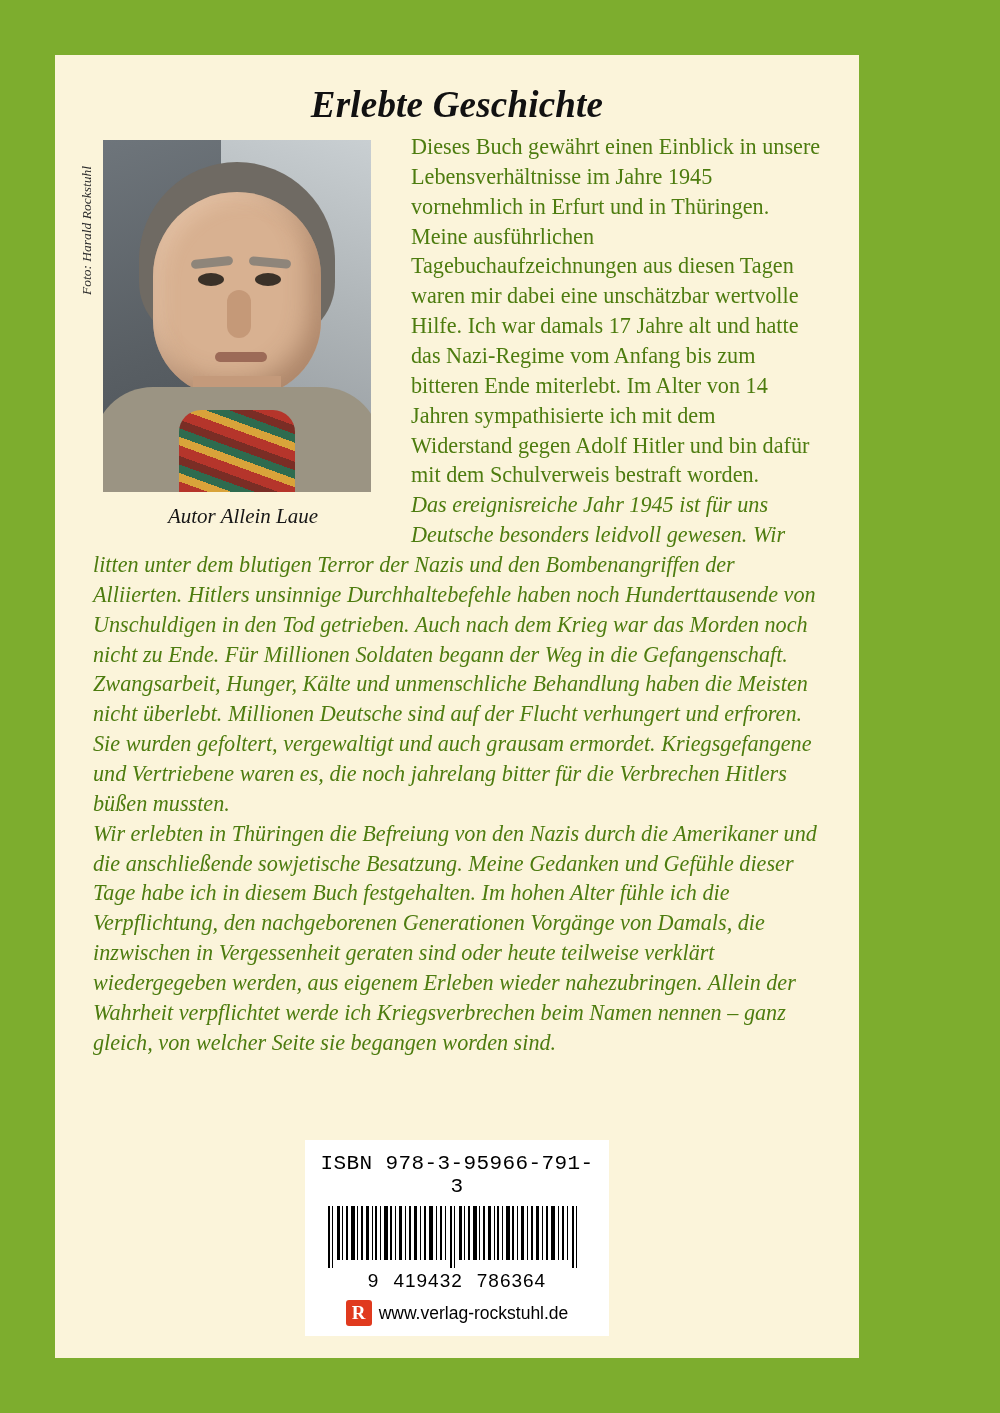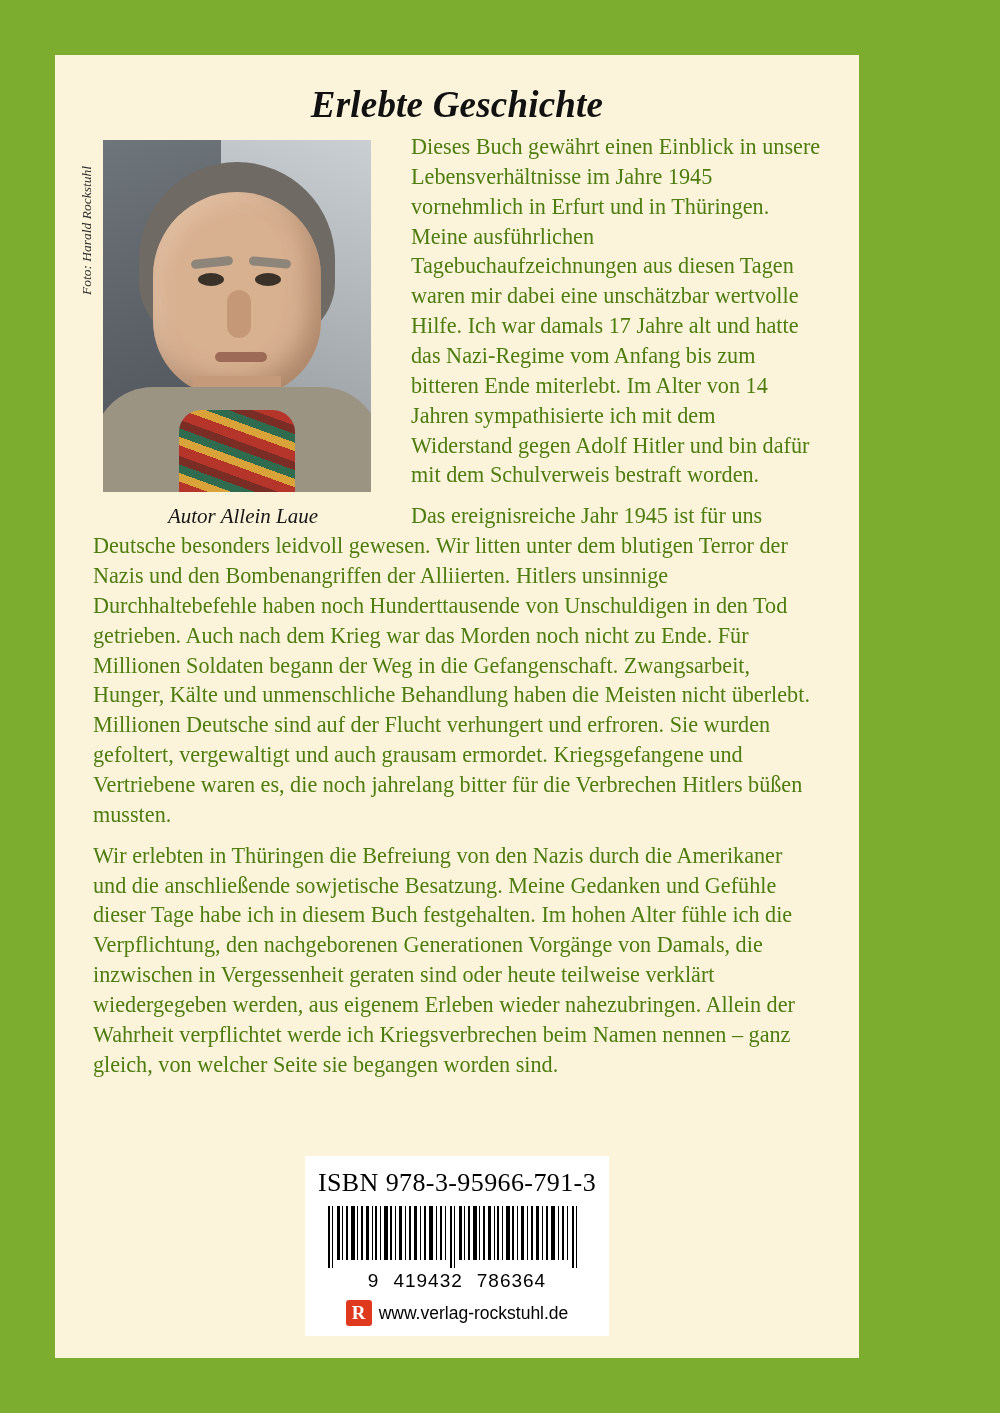--- a/index.html
+++ b/index.html
@@ -123,35 +123,35 @@
     margin-top: 12px;
   }
   .body-text {
     font-size: 22.2px;
     line-height: 1.345;
     color: #4d7c0f;
     text-align: left;
     margin: 0;
   }
   .body-text p { margin: 0; }
-  .body-text p + p { margin-top: 11px; }
+  .body-text p + p { margin-top: 0px; font-style: italic; }
   .barcode-box {
     position: absolute;
     left: 50%;
     margin-left: -152px;
     bottom: 22px;
     width: 304px;
     background: #ffffff;
     padding: 10px 12px 10px 12px;
     box-sizing: border-box;
     text-align: center;
   }
   .isbn-text {
-    font-family: Liberation Serif, serif;
-    font-size: 26px;
+    font-family: Liberation Mono, monospace;
+    font-size: 21px;
     letter-spacing: 0.4px;
     color: #000;
     margin: 2px 0 8px 0;
   }
   .bars {
     height: 62px;
     width: 262px;
     margin: 0 auto;
     display: block;
   }

